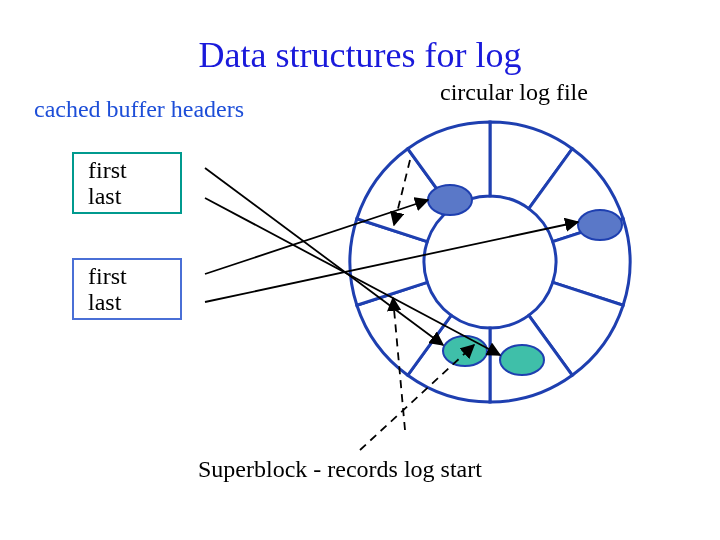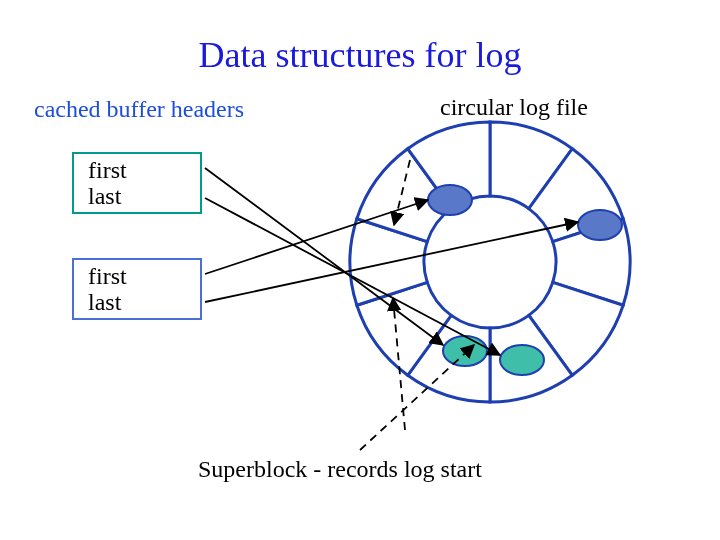--- a/index.html
+++ b/index.html
@@ -25,30 +25,30 @@
   }
   .label-left {
     position: absolute;
     top: 96px;
     left: 34px;
     font-size: 24px;
     color: #1d4ed8;
   }
   .label-right {
     position: absolute;
-    top: 94px;
+    top: 79px;
     left: 440px;
     font-size: 24px;
     color: #000;
     text-align: right;
   }
   .box {
     position: absolute;
     border: 2px solid;
-    width: 130px;
+    width: 110px;
     height: 62px;
     background: #fff;
     font-size: 24px;
     padding-left: 14px;
     line-height: 1.1;
     box-sizing: border-box;
     display:flex;
     flex-direction: column;
     justify-content: center;
   }

